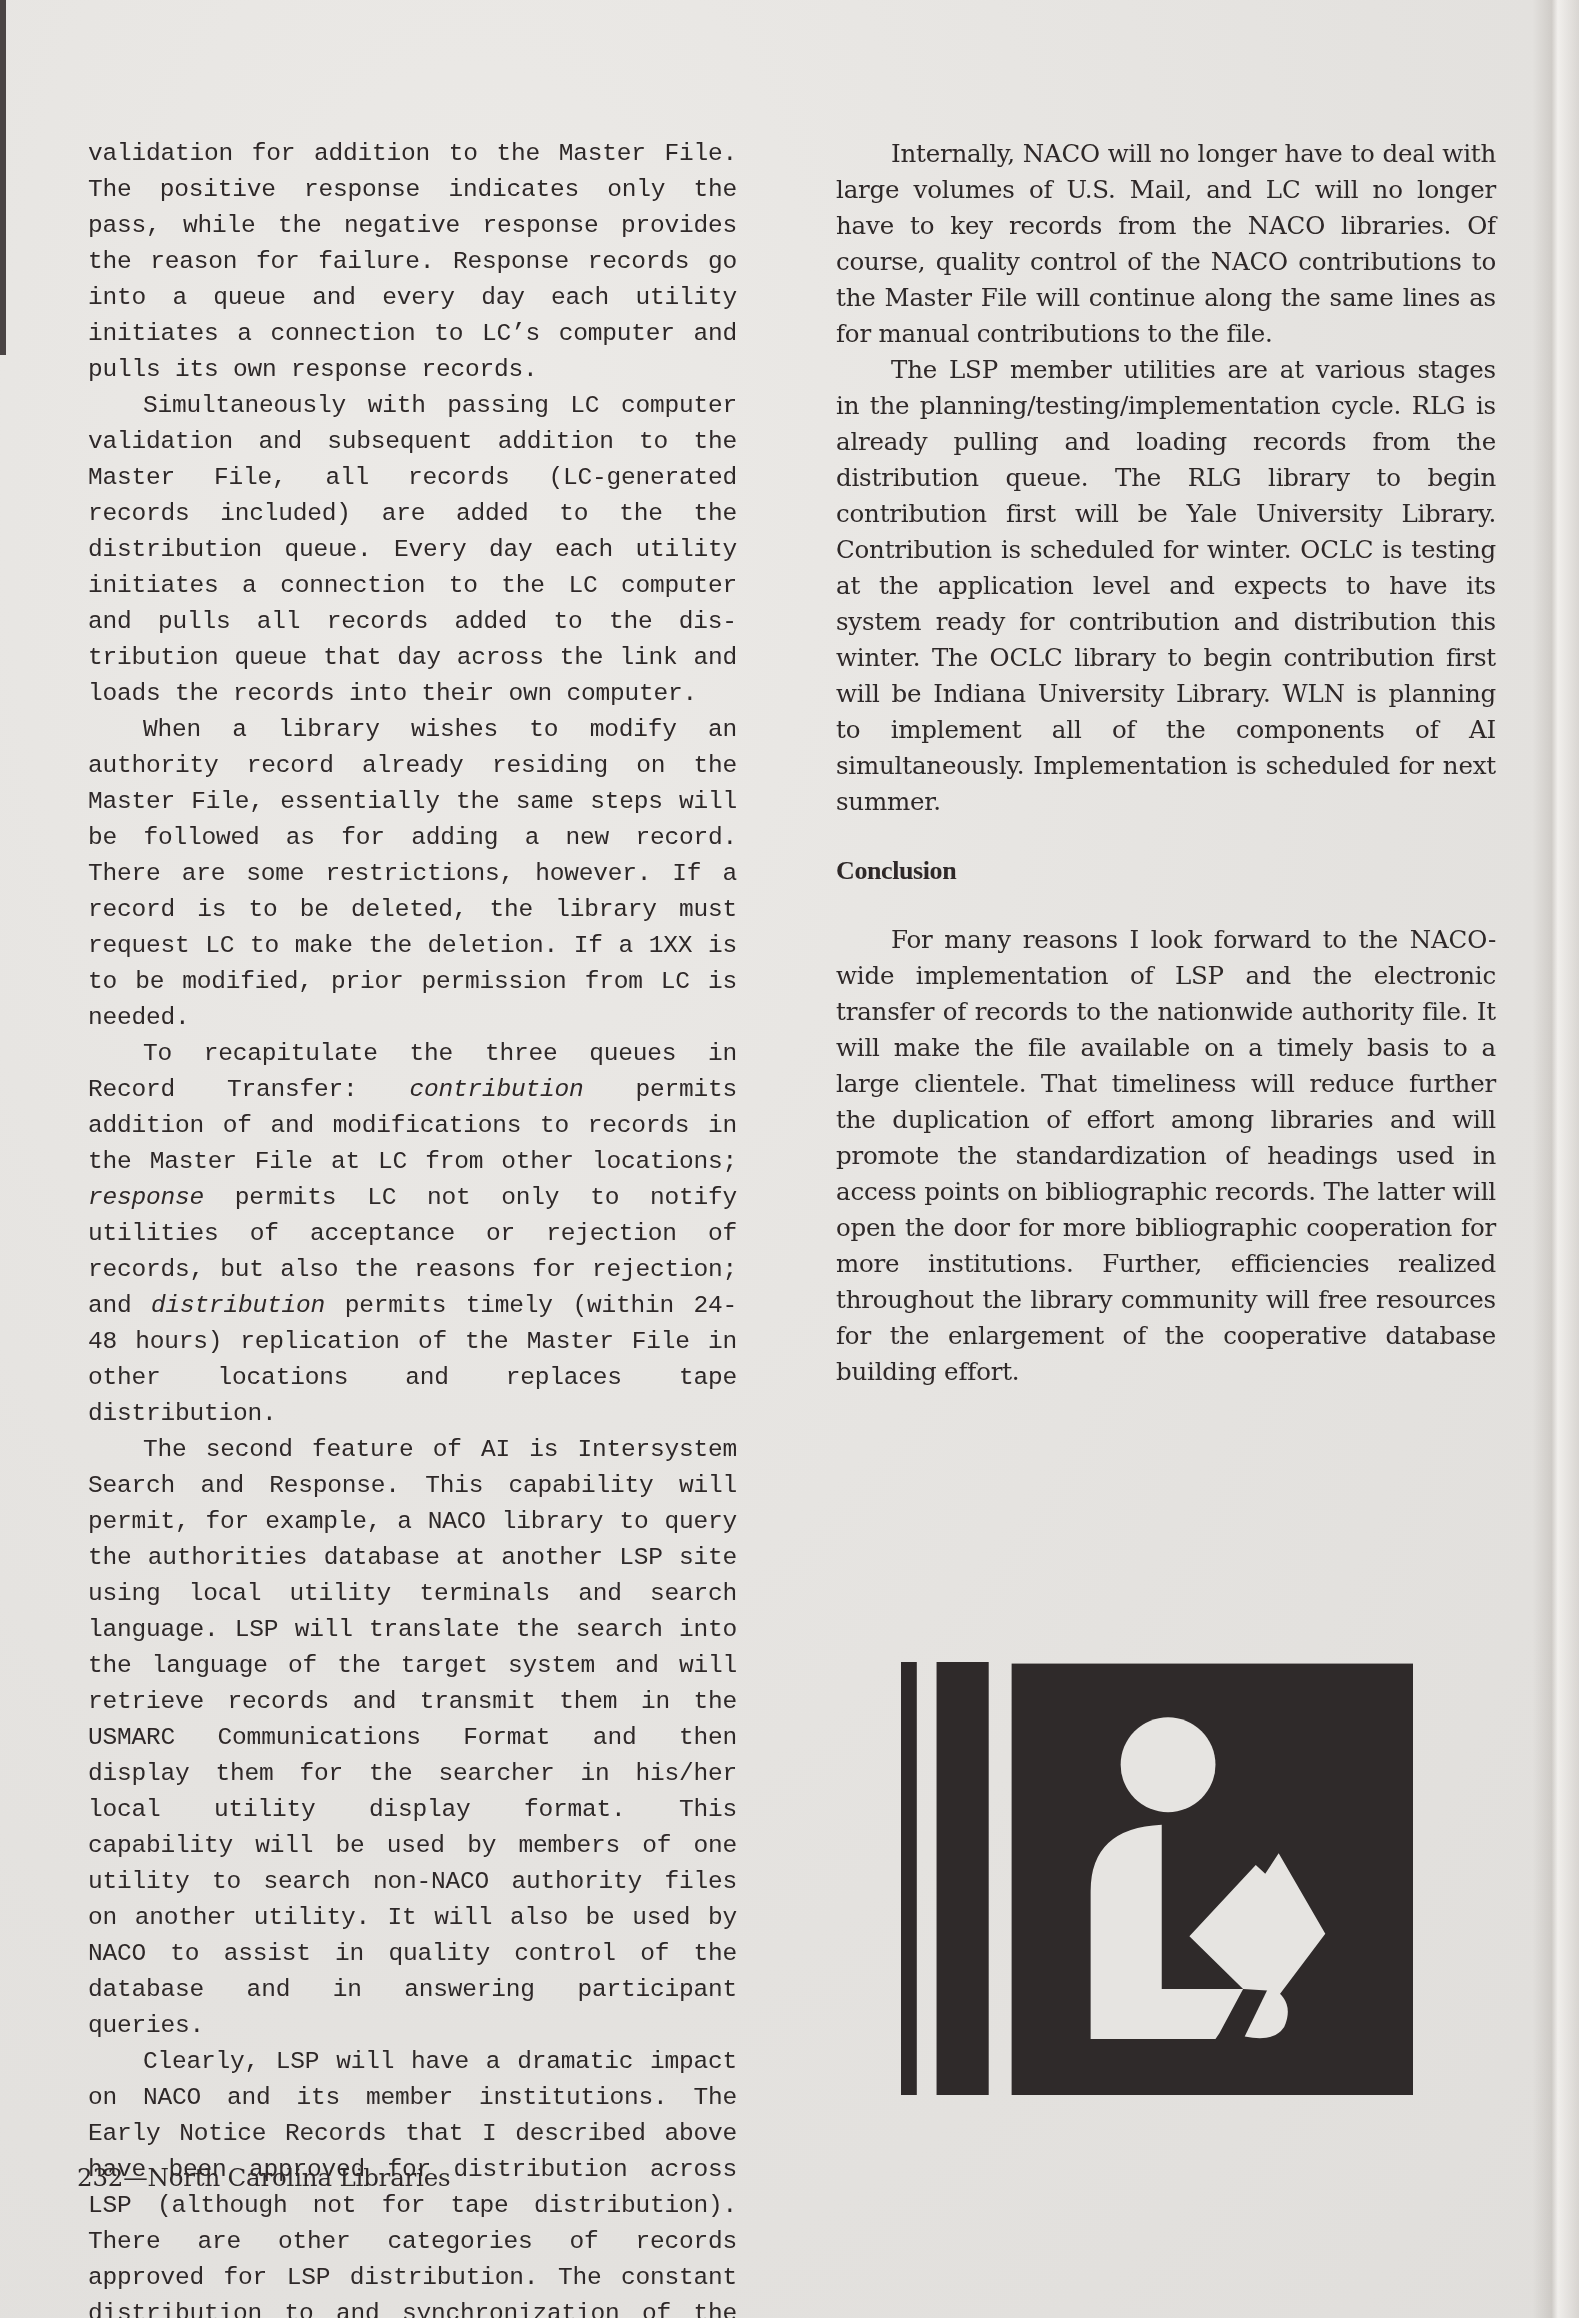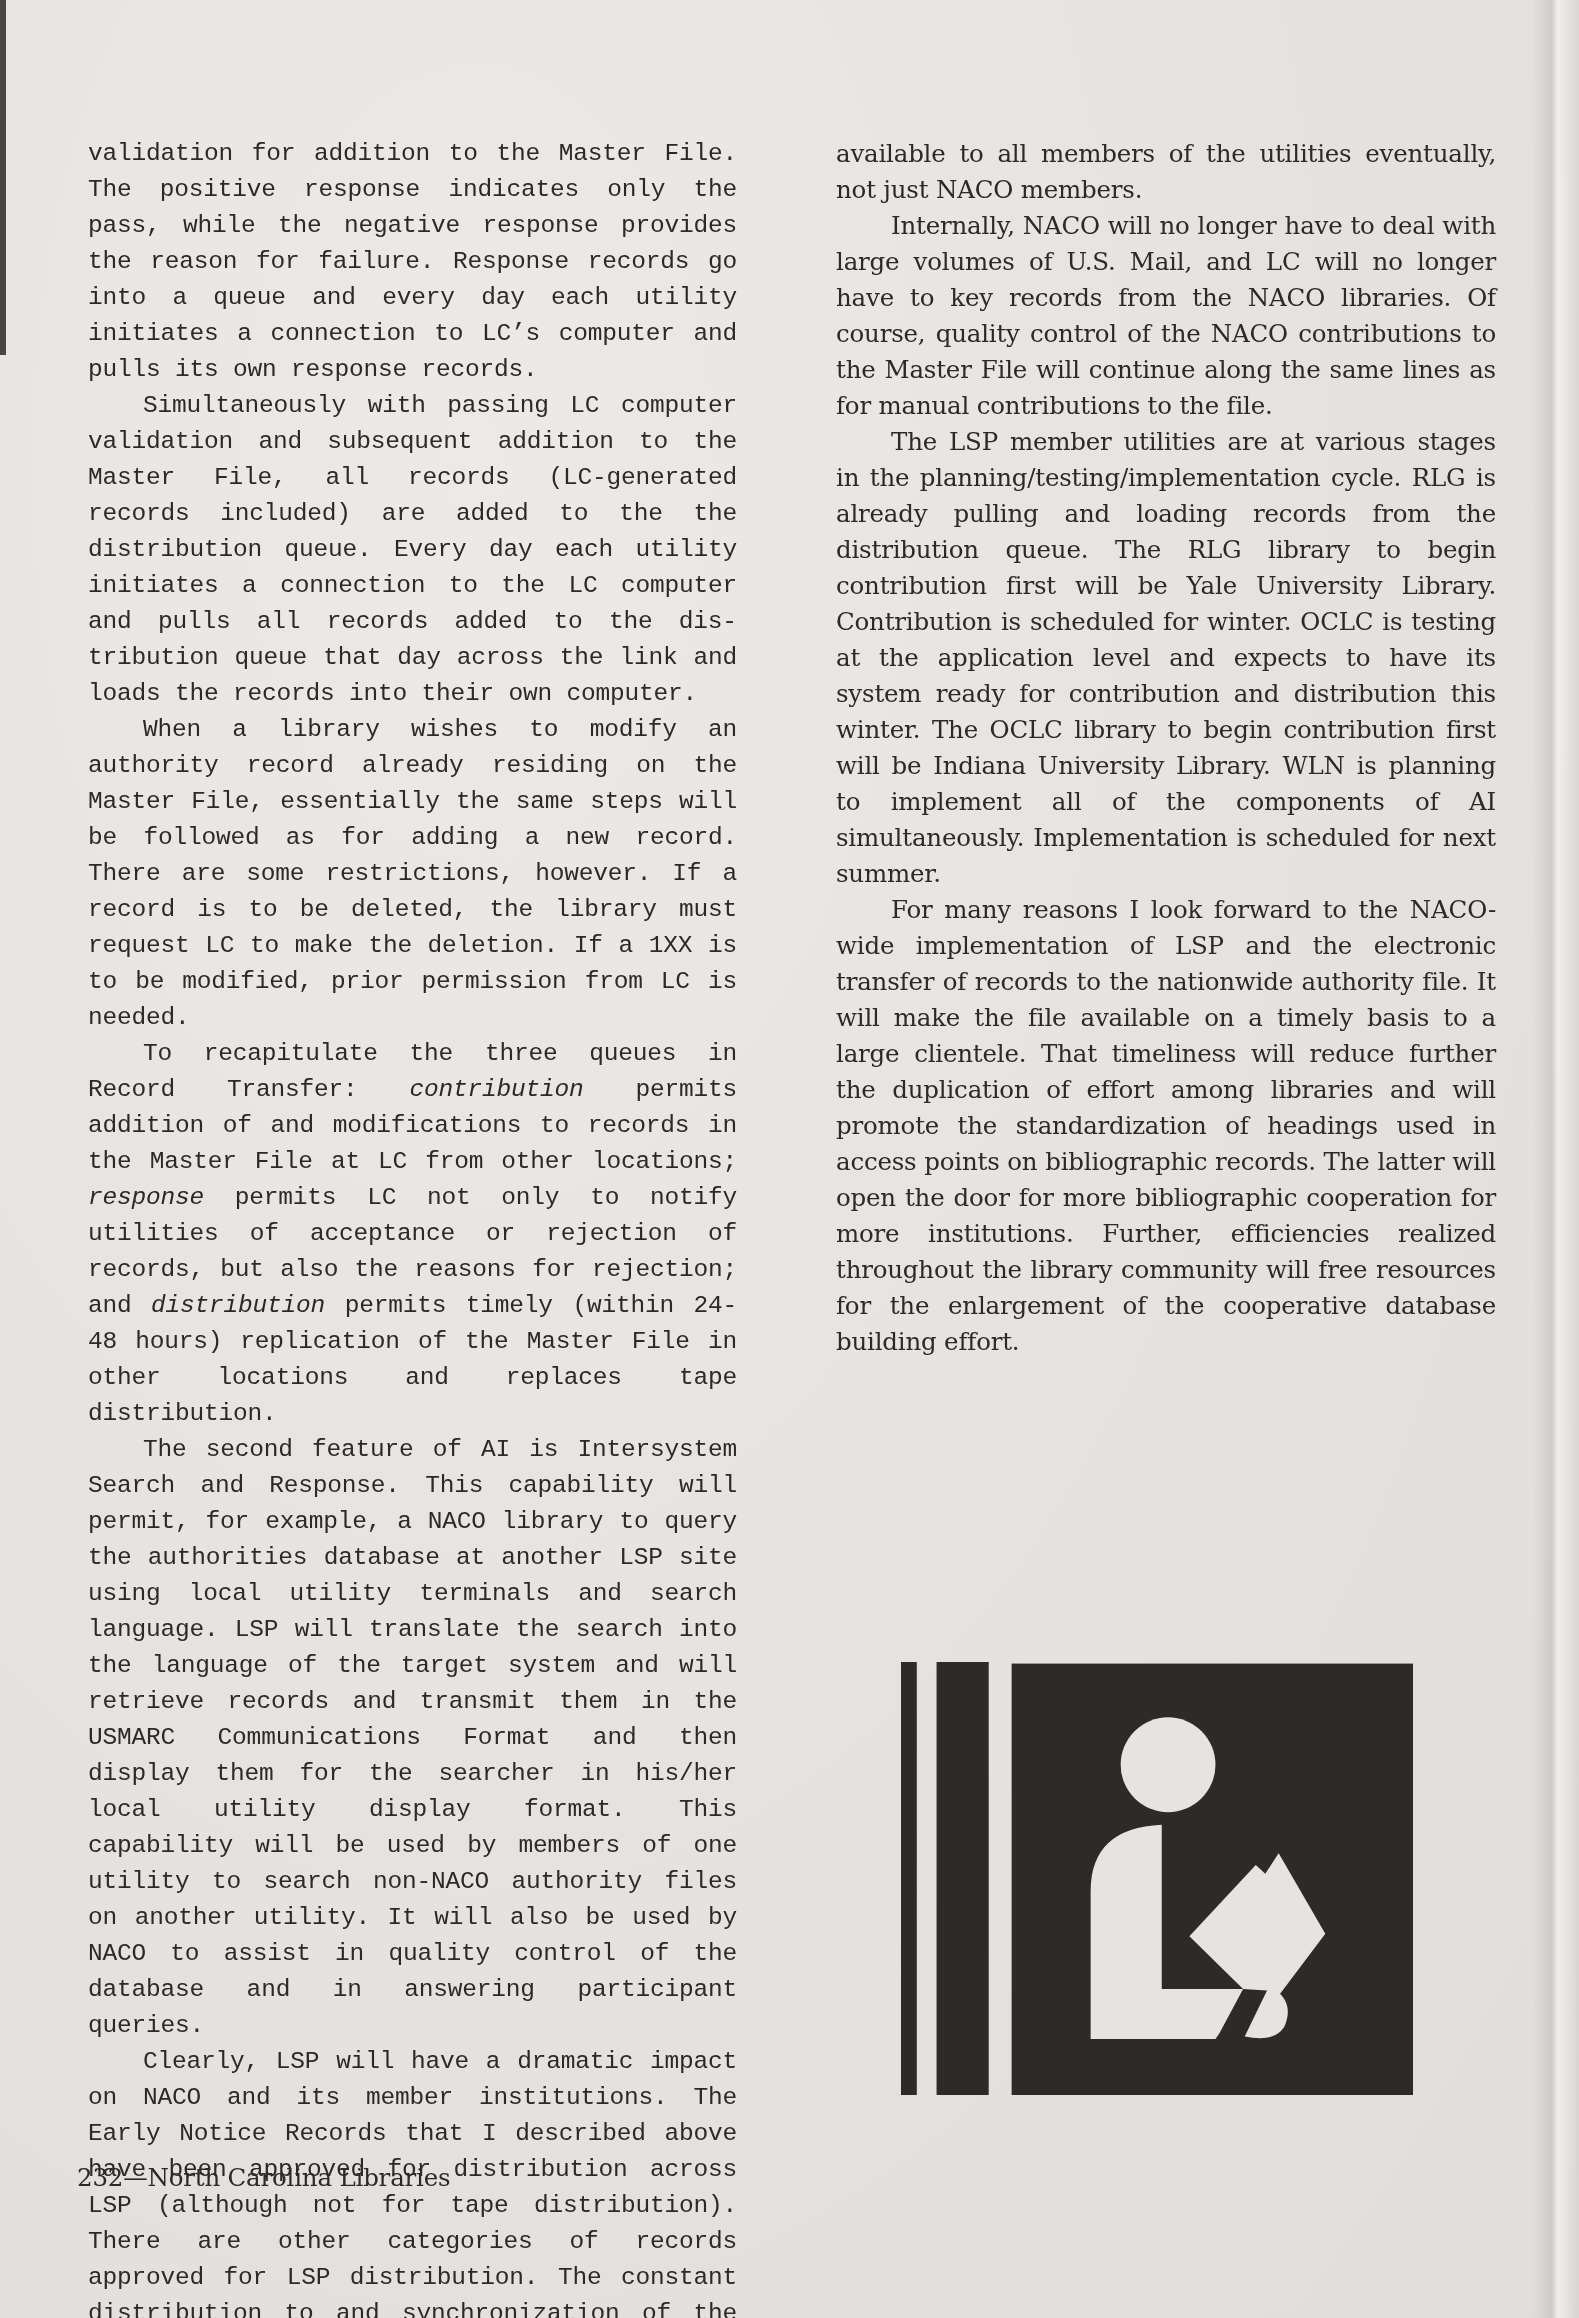--- a/index.html
+++ b/index.html
@@ -49,23 +49,23 @@
 <div class="column col-left">
   <p>validation for addition to the Master File. The pos­itive response indicates only the pass, while the negative response provides the reason for failure. Response records go into a queue and every day each utility initiates a connection to LC’s compu­ter and pulls its own response records.</p>
   <p class="indent">Simultaneously with passing LC computer validation and subsequent addition to the Master File, all records (LC-generated records included) are added to the the distribution queue. Every day each utility initiates a connection to the LC computer and pulls all records added to the dis­tribution queue that day across the link and loads the records into their own computer.</p>
   <p class="indent">When a library wishes to modify an authority record already residing on the Master File, essen­tially the same steps will be followed as for adding a new record. There are some restrictions, how­ever. If a record is to be deleted, the library must request LC to make the deletion. If a 1XX is to be modified, prior permission from LC is needed.</p>
   <p class="indent" id="recap-para"><span>To recapitulate the three queues in Record Transfer: </span><em>contribution</em><span> permits addition of and modifications to records in the Master File at LC from other locations; </span><em>response</em><span> permits LC not only to notify utilities of acceptance or rejection of records, but also the reasons for rejection; and </span><em>distribution</em><span> permits timely (within 24-48 hours) replication of the Master File in other locations and replaces tape distribution.</span></p>
   <p class="indent">The second feature of AI is Intersystem Search and Response. This capability will permit, for example, a NACO library to query the authori­ties database at another LSP site using local util­ity terminals and search language. LSP will translate the search into the language of the target system and will retrieve records and transmit them in the USMARC Communications Format and then display them for the searcher in his/her local utility display format. This capability will be used by members of one utility to search non-NACO authority files on another utility. It will also be used by NACO to assist in quality con­trol of the database and in answering participant queries.</p>
   <p class="indent">Clearly, LSP will have a dramatic impact on NACO and its member institutions. The Early Notice Records that I described above have been approved for distribution across LSP (although not for tape distribution). There are other cate­gories of records approved for LSP distribution. The constant distribution to and synchronization of the Master File copies located at the utilities will provide current access which can be defined in terms of hours, not weeks. That access will be</p>
 </div>
 
 <div class="column col-right">
-  <p>available to all members of the utilities eventually, not just NACO members.</p>
   <p class="indent">Internally, NACO will no longer have to deal with large volumes of U.S. Mail, and LC will no longer have to key records from the NACO librar­ies. Of course, quality control of the NACO contri­butions to the Master File will continue along the same lines as for manual contributions to the file.</p>
   <p class="indent">The LSP member utilities are at various stages in the planning/testing/implementation cycle. RLG is already pulling and loading records from the distribution queue. The RLG library to begin contribution first will be Yale University Library. Contribution is scheduled for winter. OCLC is testing at the application level and expects to have its system ready for contribution and distribution this winter. The OCLC library to begin contribution first will be Indiana University Library. WLN is planning to implement all of the components of AI simultaneously. Implementa­tion is scheduled for next summer.</p>
+  <div class="heading">Conclusion</div>
   <p class="indent">For many reasons I look forward to the NACO-wide implementation of LSP and the elec­tronic transfer of records to the nationwide authority file. It will make the file available on a timely basis to a large clientele. That timeliness will reduce further the duplication of effort among libraries and will promote the standardi­zation of headings used in access points on biblio­graphic records. The latter will open the door for more bibliographic cooperation for more institu­tions. Further, efficiencies realized throughout the library community will free resources for the enlargement of the cooperative database building effort.</p>
 </div>
 
 <svg class="logo" viewBox="0 0 648 548" xmlns="http://www.w3.org/2000/svg">
   <rect x="0" y="0" width="20" height="548" fill="#2f2a2a"></rect>
   <rect x="45" y="0" width="66" height="548" fill="#2f2a2a"></rect>
   <rect x="140" y="2" width="508" height="546" fill="#2f2a2a"></rect>
   <circle cx="338" cy="130" r="60" fill="#e6e4e1"></circle>
   <path d="M330,206 L330,414 L433,414 L403,470 L398,477 L240,477 L240,290 Q240,210 330,206 Z" fill="#e6e4e1"></path>
   <path d="M365,347 L449,257 L461,268 L478,242 L537,344 L476,425 L468,416 L433,414 Z" fill="#e6e4e1"></path>

